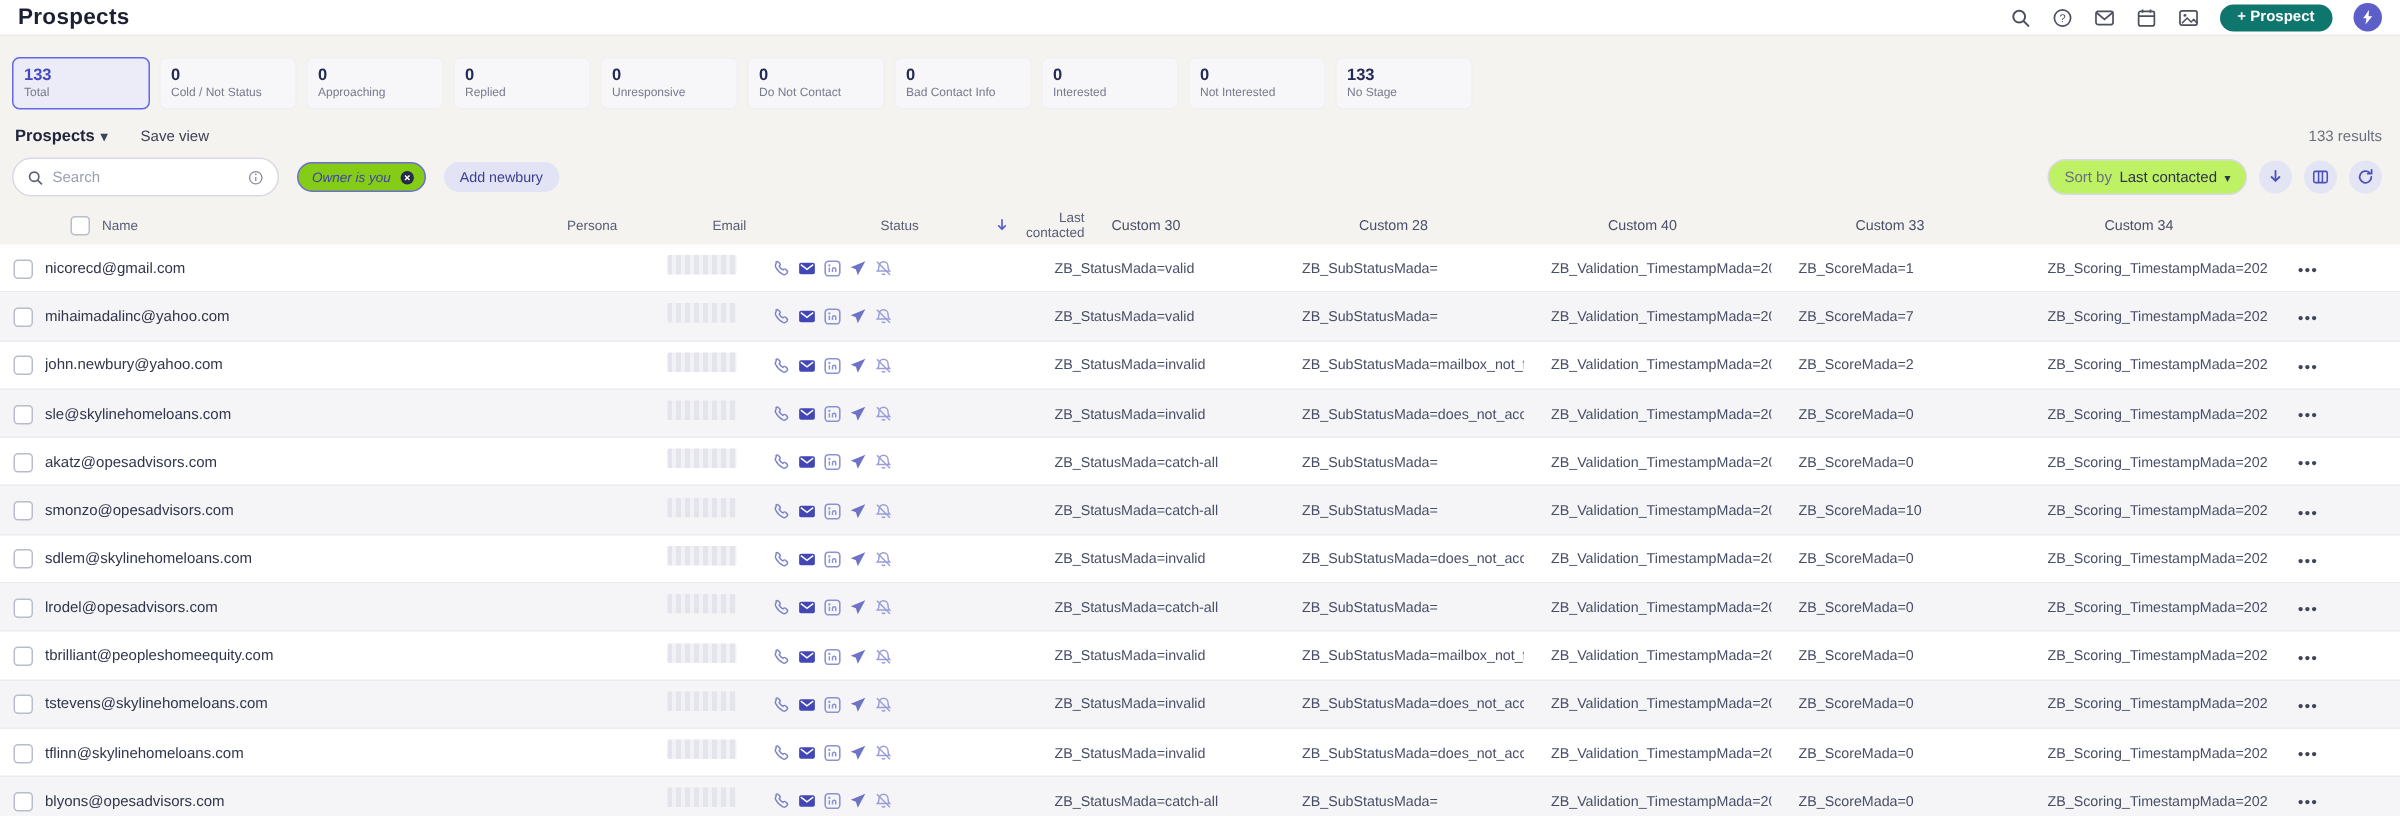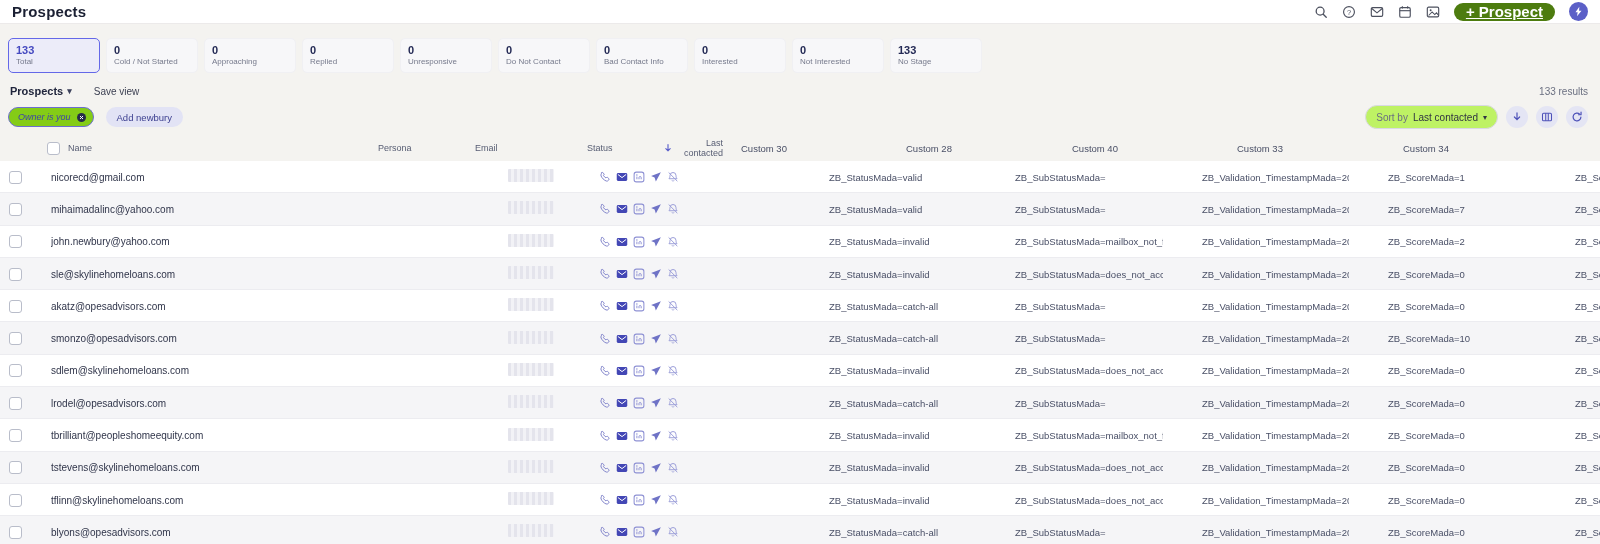--- a/index.html
+++ b/index.html
@@ -6,24 +6,24 @@
   html,body { width:1600px; height:544px; overflow:hidden; background:#f4f3f0;
               font-family:"Liberation Sans", sans-serif; }
 
   
   .topbar { height:24px; background:#ffffff; border-bottom:1px solid #eceaea;
             display:flex; align-items:center; justify-content:space-between; padding:0 12px; }
   .topbar h1 { font-size:15px; font-weight:700; color:#1b2033; letter-spacing:.2px; }
   .topbar-right { display:flex; align-items:center; gap:14px; }
   .tb-icon { width:14px; height:14px; color:#4c505e; display:inline-flex; cursor:pointer; }
   .tb-icon svg { width:100%; height:100%; }
-  .btn-prospect { background:#4d7c0f; color:#fff; border:none; border-radius:10px;
-                  height:18px; padding:0 12px; font-size:15px; font-weight:600;
+  .btn-prospect { background:#0f766e; color:#fff; border:none; border-radius:10px;
+                  height:18px; padding:0 12px; font-size:10px; font-weight:600;
                   display:inline-flex; align-items:center; gap:3px; cursor:pointer;
-                  font-family:"Liberation Sans",sans-serif;text-decoration:underline; }
+                  font-family:"Liberation Sans",sans-serif; }
   .avatar { width:19px; height:19px; border-radius:50%; background:#5b5fc7;
             display:inline-flex; align-items:center; justify-content:center; cursor:pointer; }
   .avatar svg { width:11px; height:11px; }
 
   
   .stats { display:flex; gap:6px; padding:14px 8px 10px 8px; }
   .stat-card { width:92px; min-height:35px; background:#f7f7f9; border:1px solid #f0f0f3;
                border-radius:5px; padding:4px 7px; cursor:pointer; }
   .stat-card.selected { background:#ececf9; border:1px solid #6468e8; }
   .stat-value { font-size:11px; font-weight:700; color:#242a55; line-height:1.3; }
@@ -71,21 +71,21 @@
           align-items:center; }
   .thead { height:26px; font-size:9px; color:#575d73;margin-left:38px; }
   .thead .h-status { padding-left:34px; }
   .h-last { display:flex; align-items:center; }
   .h-last .sort-arrow { width:10px; height:10px; color:#5a5ecb; flex:none; }
   .h-last .txt { margin-left:auto; text-align:right; line-height:1.15; }
   .checkbox { width:13px; height:13px; border:1.5px solid #b9bdca; border-radius:3px;
               background:#fff; display:inline-block; cursor:pointer; }
   .c-check { display:flex; justify-content:center; }
   .tbody { background:#fff; }
-  .row { height:32.3px; box-shadow:inset 0 -1px 0 #ececf0;gap:21px; }
+  .row { height:32.3px; box-shadow:inset 0 -1px 0 #ececf0; }
   .row:nth-child(even) { background:#f5f5f7; }
   .c-name { font-size:10px; color:#30354a; cursor:pointer; white-space:nowrap; overflow:hidden; }
   .redacted { display:inline-block; width:46px; height:13px; margin-left:8px;
               background:repeating-linear-gradient(90deg,#e4e4ec 0 3px,#f2f2f6 3px 6px); border-radius:1px; }
   .c-status { display:flex; align-items:center; gap:5px; }
   .row-icon { width:12px; height:12px; display:inline-flex; cursor:pointer; }
   .row-icon svg { width:100%; height:100%; }
   .ic-phone { color:#7d81c9; } .ic-mail { color:#4347b5; } .ic-linkedin { color:#8e91d4; }
   .ic-send { color:#6f73c6; } .ic-bell { color:#9a9dd8; }
   .c-custom { font-size:9.5px; color:#494f66; padding-left:18px; white-space:nowrap; overflow:hidden; }
@@ -141,21 +141,21 @@
 </header>
 
 <section class="stats">
   <div class="stat-card selected">
     <div class="stat-value">133</div>
     <div class="stat-label">Total</div>
   </div>
 
   <div class="stat-card">
     <div class="stat-value">0</div>
-    <div class="stat-label">Cold / Not Started</div>
+    <div class="stat-label">Cold / Not Status</div>
   </div>
 
   <div class="stat-card">
     <div class="stat-value">0</div>
     <div class="stat-label">Approaching</div>
   </div>
 
   <div class="stat-card">
     <div class="stat-value">0</div>
     <div class="stat-label">Replied</div>
@@ -198,20 +198,32 @@
       <span>Prospects</span>
       <span class="caret">▾</span>
     </span>
     <span class="save-view">Save view</span>
   </div>
   <span class="results-count">133 results</span>
 </section>
 
 <section class="filterbar">
   <div class="filterbar-left">
+    <div class="search-box">
+      <svg viewBox="0 0 16 16">
+          <circle cx="7" cy="7" r="4.5" fill="none" stroke="currentColor" stroke-width="1.6"></circle>
+          <line x1="10.5" y1="10.5" x2="14" y2="14" stroke="currentColor" stroke-width="1.6" stroke-linecap="round"></line>
+        </svg>
+      <input type="text" placeholder="Search" style="">
+      <svg class="info-icon" viewBox="0 0 16 16">
+          <circle cx="8" cy="8" r="6" fill="none" stroke="currentColor" stroke-width="1.3"></circle>
+          <line x1="8" y1="7.2" x2="8" y2="11.2" stroke="currentColor" stroke-width="1.3"></line>
+          <circle cx="8" cy="4.7" r=".9" fill="currentColor"></circle>
+        </svg>
+    </div>
     <span class="chip">
       <span>Owner is you</span>
       <span class="chip-x">
         <svg viewBox="0 0 16 16">
             <circle cx="8" cy="8" r="6.5" fill="currentColor"></circle>
             <path d="M5.8 5.8l4.4 4.4M10.2 5.8l-4.4 4.4" stroke="#ffffff" stroke-width="1.4"></path>
           </svg>
       </span>
     </span>
     <button class="btn-addfilter">Add newbury</button>

